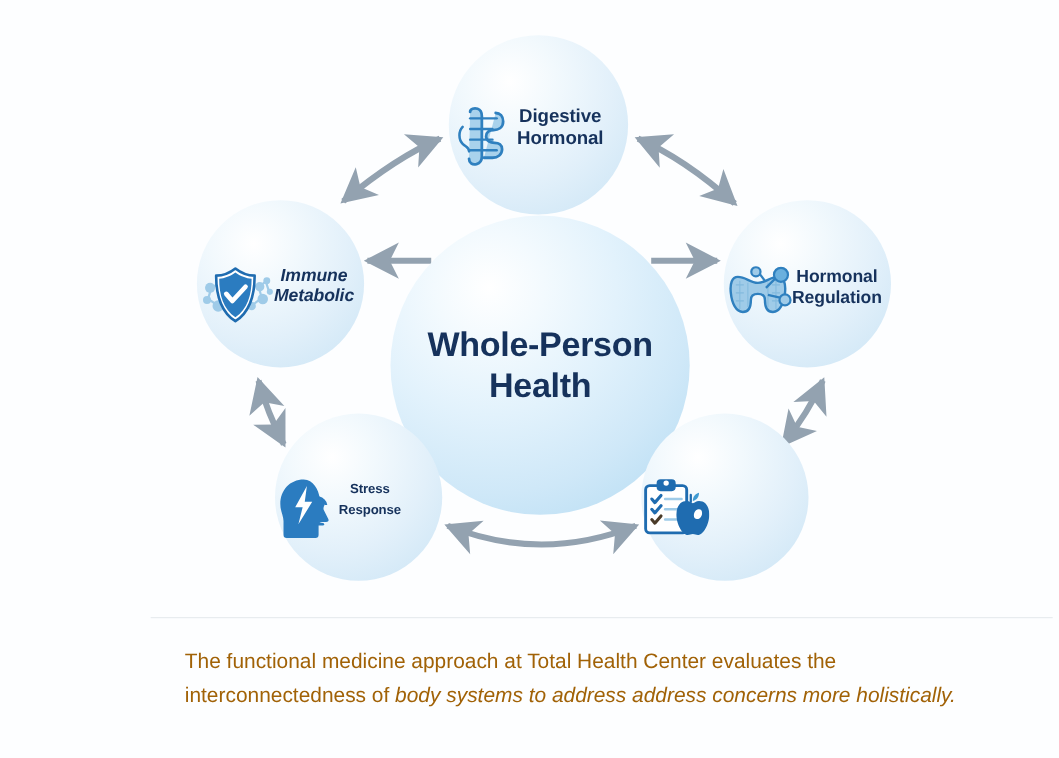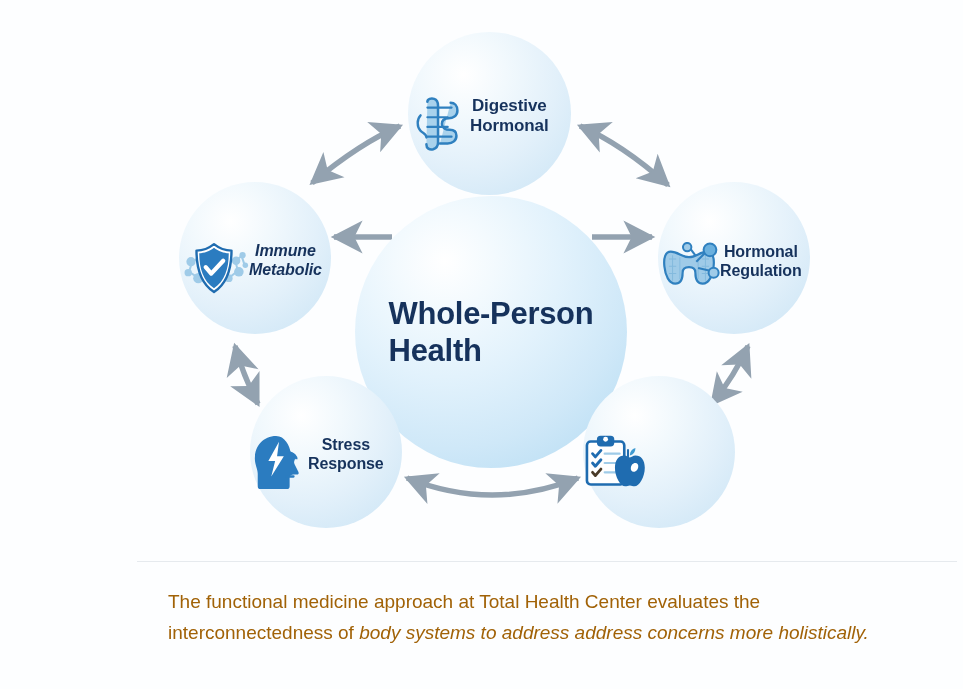--- a/index.html
+++ b/index.html
@@ -90,21 +90,21 @@
     width: 152px; height: 152px;
   }
   #node-metabolic .node-icon { margin-top: 21px; }
   #node-metabolic .node-label { margin-top: 4px; font-size: 16px; line-height: 19px; }
 
   #node-stress {
     left: 250px; top: 376px;
     width: 152px; height: 152px;
   }
   #node-stress .node-icon { margin-top: 21px; }
-  #node-stress .node-label { margin-top: 4px; font-size: 16px; line-height: 19px; }
+  #node-stress .node-label { margin-top: 4px; font-size: 12px; line-height: 19px; }
 
   #node-immune {
     left: 179px; top: 182px;
     width: 152px; height: 152px; font-style: italic;
   }
   #node-immune .node-icon { margin-top: 21px; }
   #node-immune .node-label { margin-top: 4px; font-size: 16px; line-height: 19px; }
 
   
   #hub {
@@ -120,20 +120,21 @@
         #f3fafe 18%,
         #e2f2fc 42%,
         #cfe8f8 68%,
         #bcdff4 88%,
         #b2daf2 100%);
     display: flex;
     align-items: center;
     justify-content: center;
   }
   #hub-title {
+    text-align: center;
     color: #16325c;
     font-weight: bold;
     font-size: 31px;
     line-height: 37px;
     letter-spacing: -0.3px;
   }
   #hub-title span { display: block; }
 
   
   #divider {

